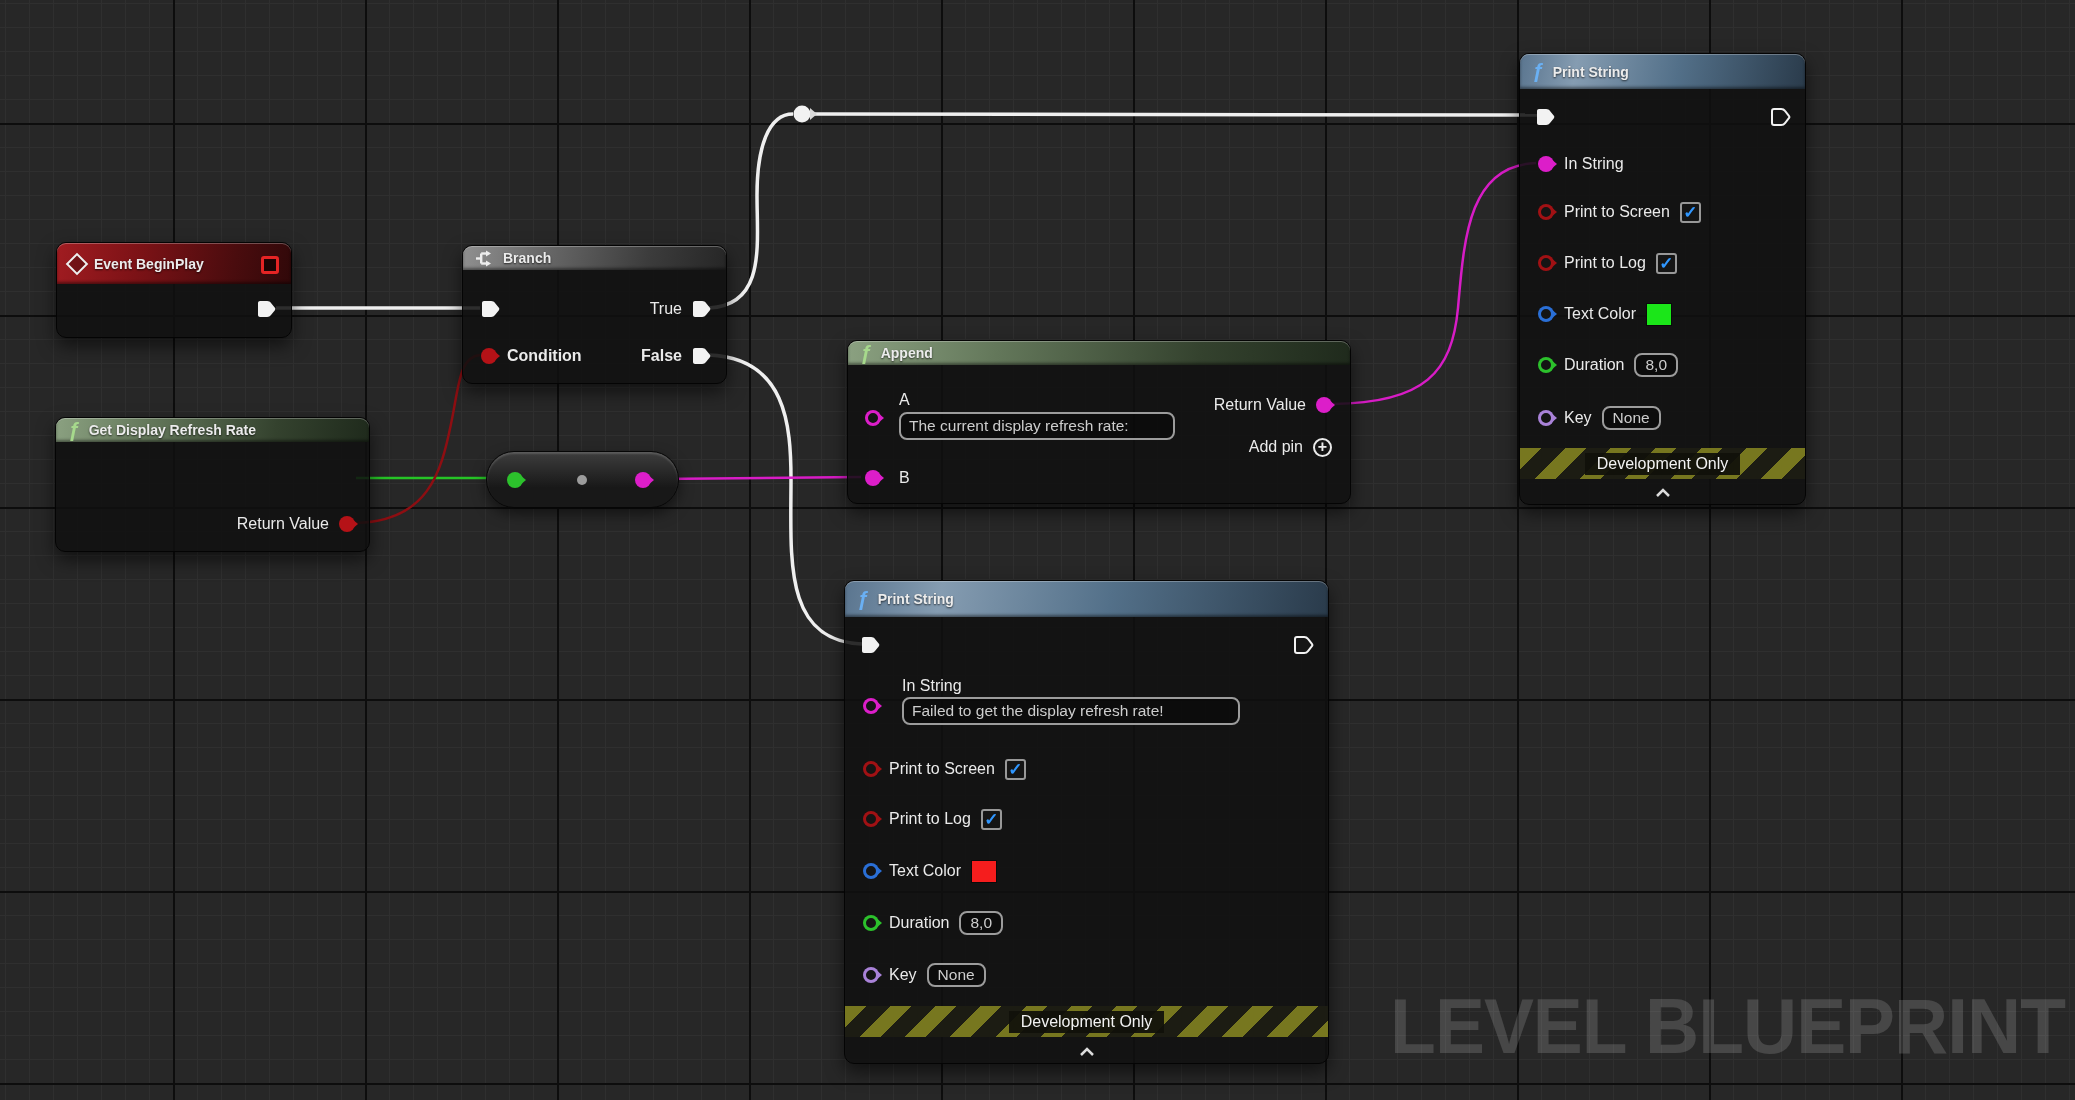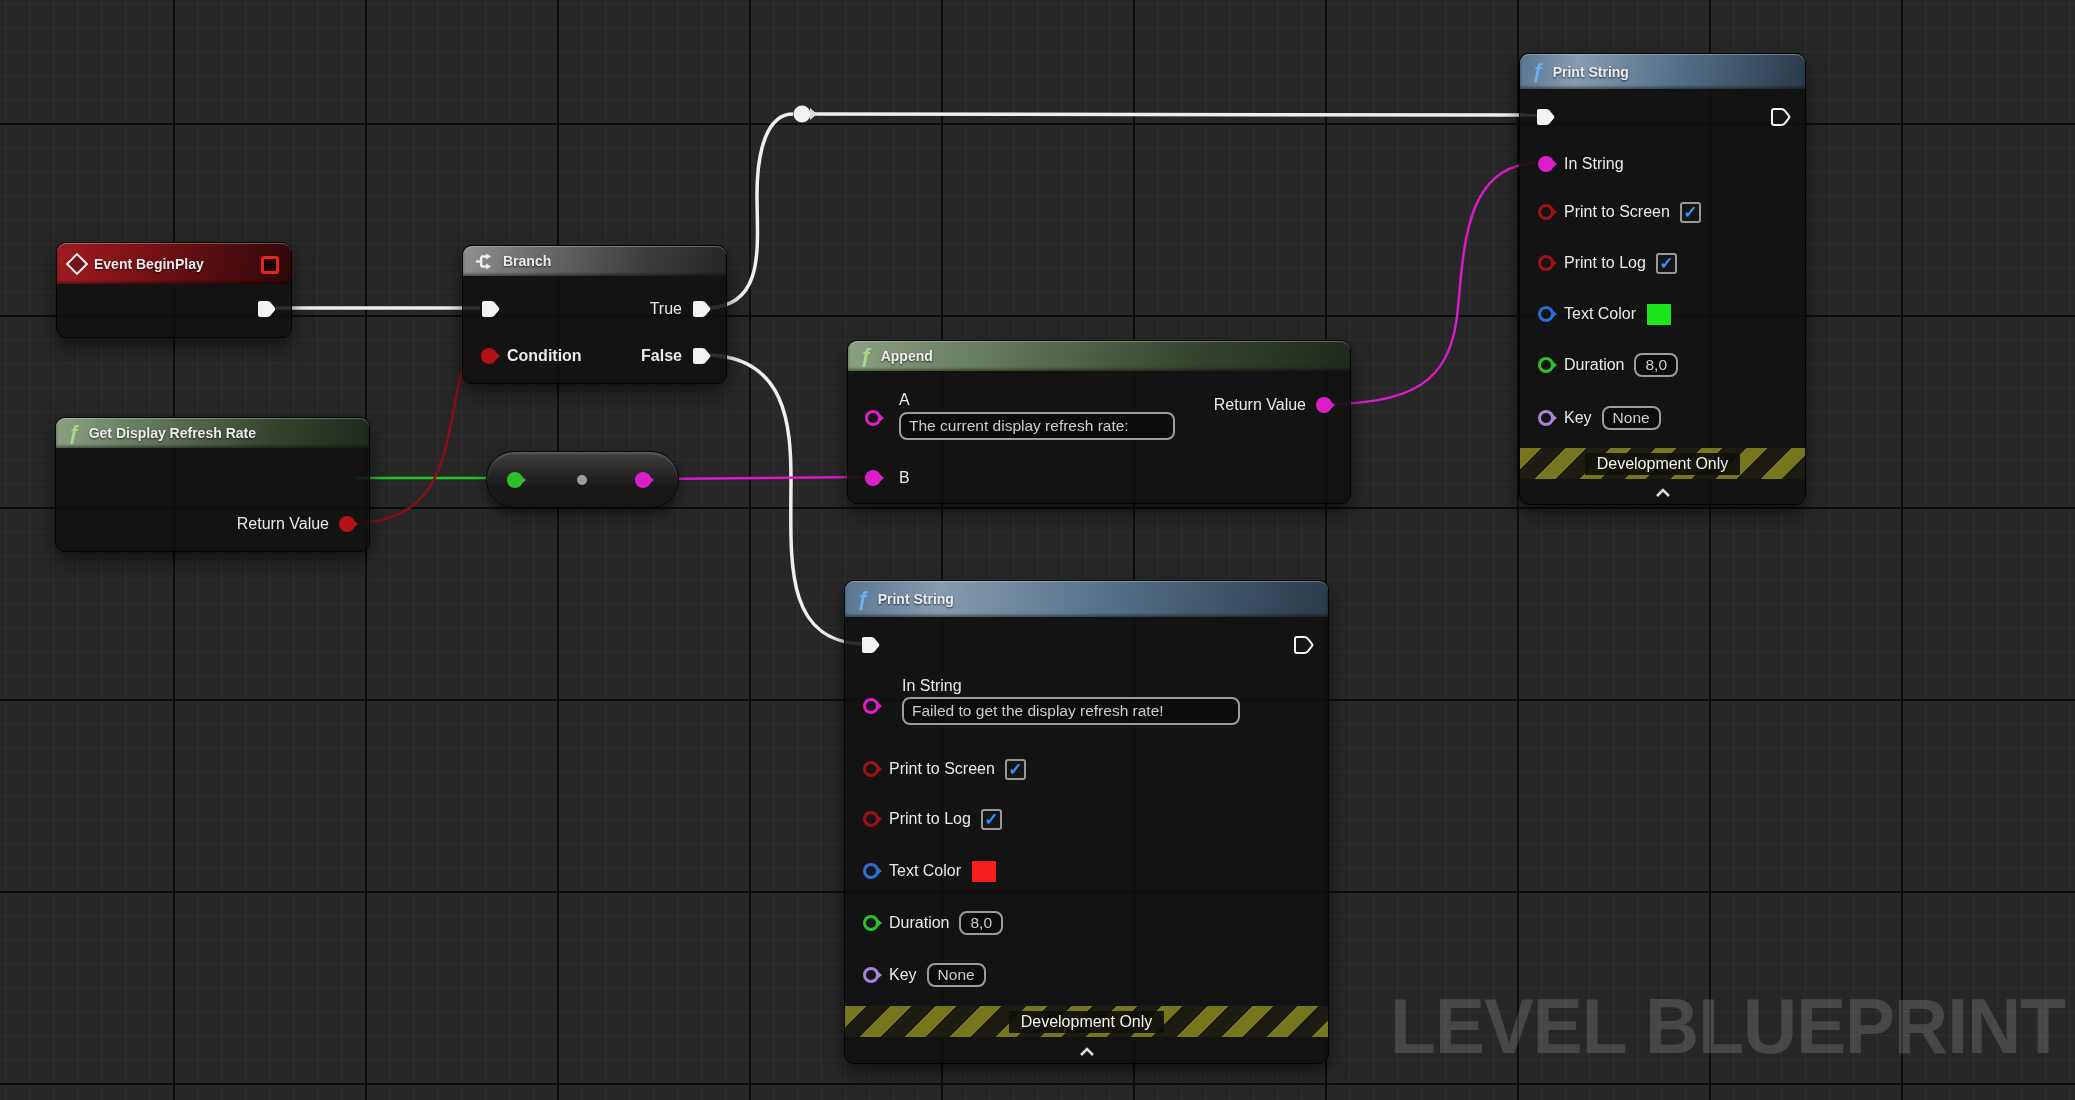--- a/index.html
+++ b/index.html
@@ -30,21 +30,21 @@
   .wire-string{stroke:#d81cc6;stroke-width:2.5;}
   .wire-bool{stroke:#8d0e12;stroke-width:2.5;}
 
   .node{
     position:absolute;z-index:2;
     background:rgba(16,16,16,0.87);
     border:1px solid #040404;border-radius:10px;
     box-shadow:0 8px 18px rgba(0,0,0,0.55), inset 0 1px 0 rgba(255,255,255,0.07);
   }
   .node-header{
-    position:absolute;left:0;top:0;right:0;height:30px;
+    position:absolute;left:0;top:0;right:0;height:24px;
     border-radius:9px 9px 0 0;
     display:flex;align-items:center;gap:9px;padding-left:12px;
     box-shadow:inset 0 1px 0 rgba(255,255,255,0.28), inset 0 -2px 3px rgba(0,0,0,0.45);
   }
   .node-title{font-size:14px;font-weight:bold;color:#ececec;text-shadow:0 1px 2px rgba(0,0,0,0.7);white-space:nowrap;}
   .hdr-event{height:41px;background:linear-gradient(100deg,#a11c21 0%,#7c1216 35%,#4a0c0e 75%,#300809 100%);}
   .hdr-gray{background:linear-gradient(100deg,#909090 0%,#6f6f6f 25%,#3c3c3c 70%,#262626 100%);}
   .hdr-green{background:linear-gradient(100deg,#8ba181 0%,#63775a 30%,#34422e 70%,#1f2a1c 100%);}
   .hdr-blue{height:35px;background:linear-gradient(100deg,#5a758f 0%,#859cb1 20%,#537089 55%,#2a3b4b 100%);}
   .fn-icon{font-style:italic;font-size:21px;font-weight:bold;line-height:1;margin-top:-2px;}
@@ -210,20 +210,25 @@
     <span class="pin hollow pc-string pin-abs" style="left:17px;top:69px;"></span>
     <span class="lbl" style="position:absolute;left:51px;top:50px;">A</span>
     <span class="txtfield" style="position:absolute;left:51px;top:71px;width:276px;">The current display refresh rate:</span>
     <span class="pin filled pc-string pin-abs" style="left:17px;top:129px;"></span>
     <span class="lbl" style="position:absolute;left:51px;top:128px;">B</span>
     <div class="row" style="top:47px;padding-right:18px;">
       <span class="spacer"></span>
       <span class="lbl">Return Value</span>
       <span class="pin filled pc-string"></span>
     </div>
+    <div class="row" style="top:89px;padding-right:18px;">
+      <span class="spacer"></span>
+      <span class="lbl">Add pin</span>
+      <span class="addpin-icon">+</span>
+    </div>
   </div>
 
   <div class="node" style="left:1519px;top:53px;width:285px;height:450px;">
     <div class="node-header hdr-blue">
       <span class="fn-icon fn-blue">ƒ</span>
       <span class="node-title">Print String</span>
     </div>
     <div class="row" style="top:46px;padding-left:16px;">
       <svg class="exec-pin" viewBox="0 0 20 20">
         <path d="M3,2 h7.2 c1.5,0 2.9,0.7 3.8,1.9 l3.9,4.9 c0.55,0.7 0.55,1.7 0,2.4 l-3.9,4.9 c-0.9,1.2 -2.3,1.9 -3.8,1.9 h-7.2 c-1.1,0 -2,-0.9 -2,-2 v-12 c0,-1.1 0.9,-2 2,-2 z" fill="#f2f2f2"></path>

